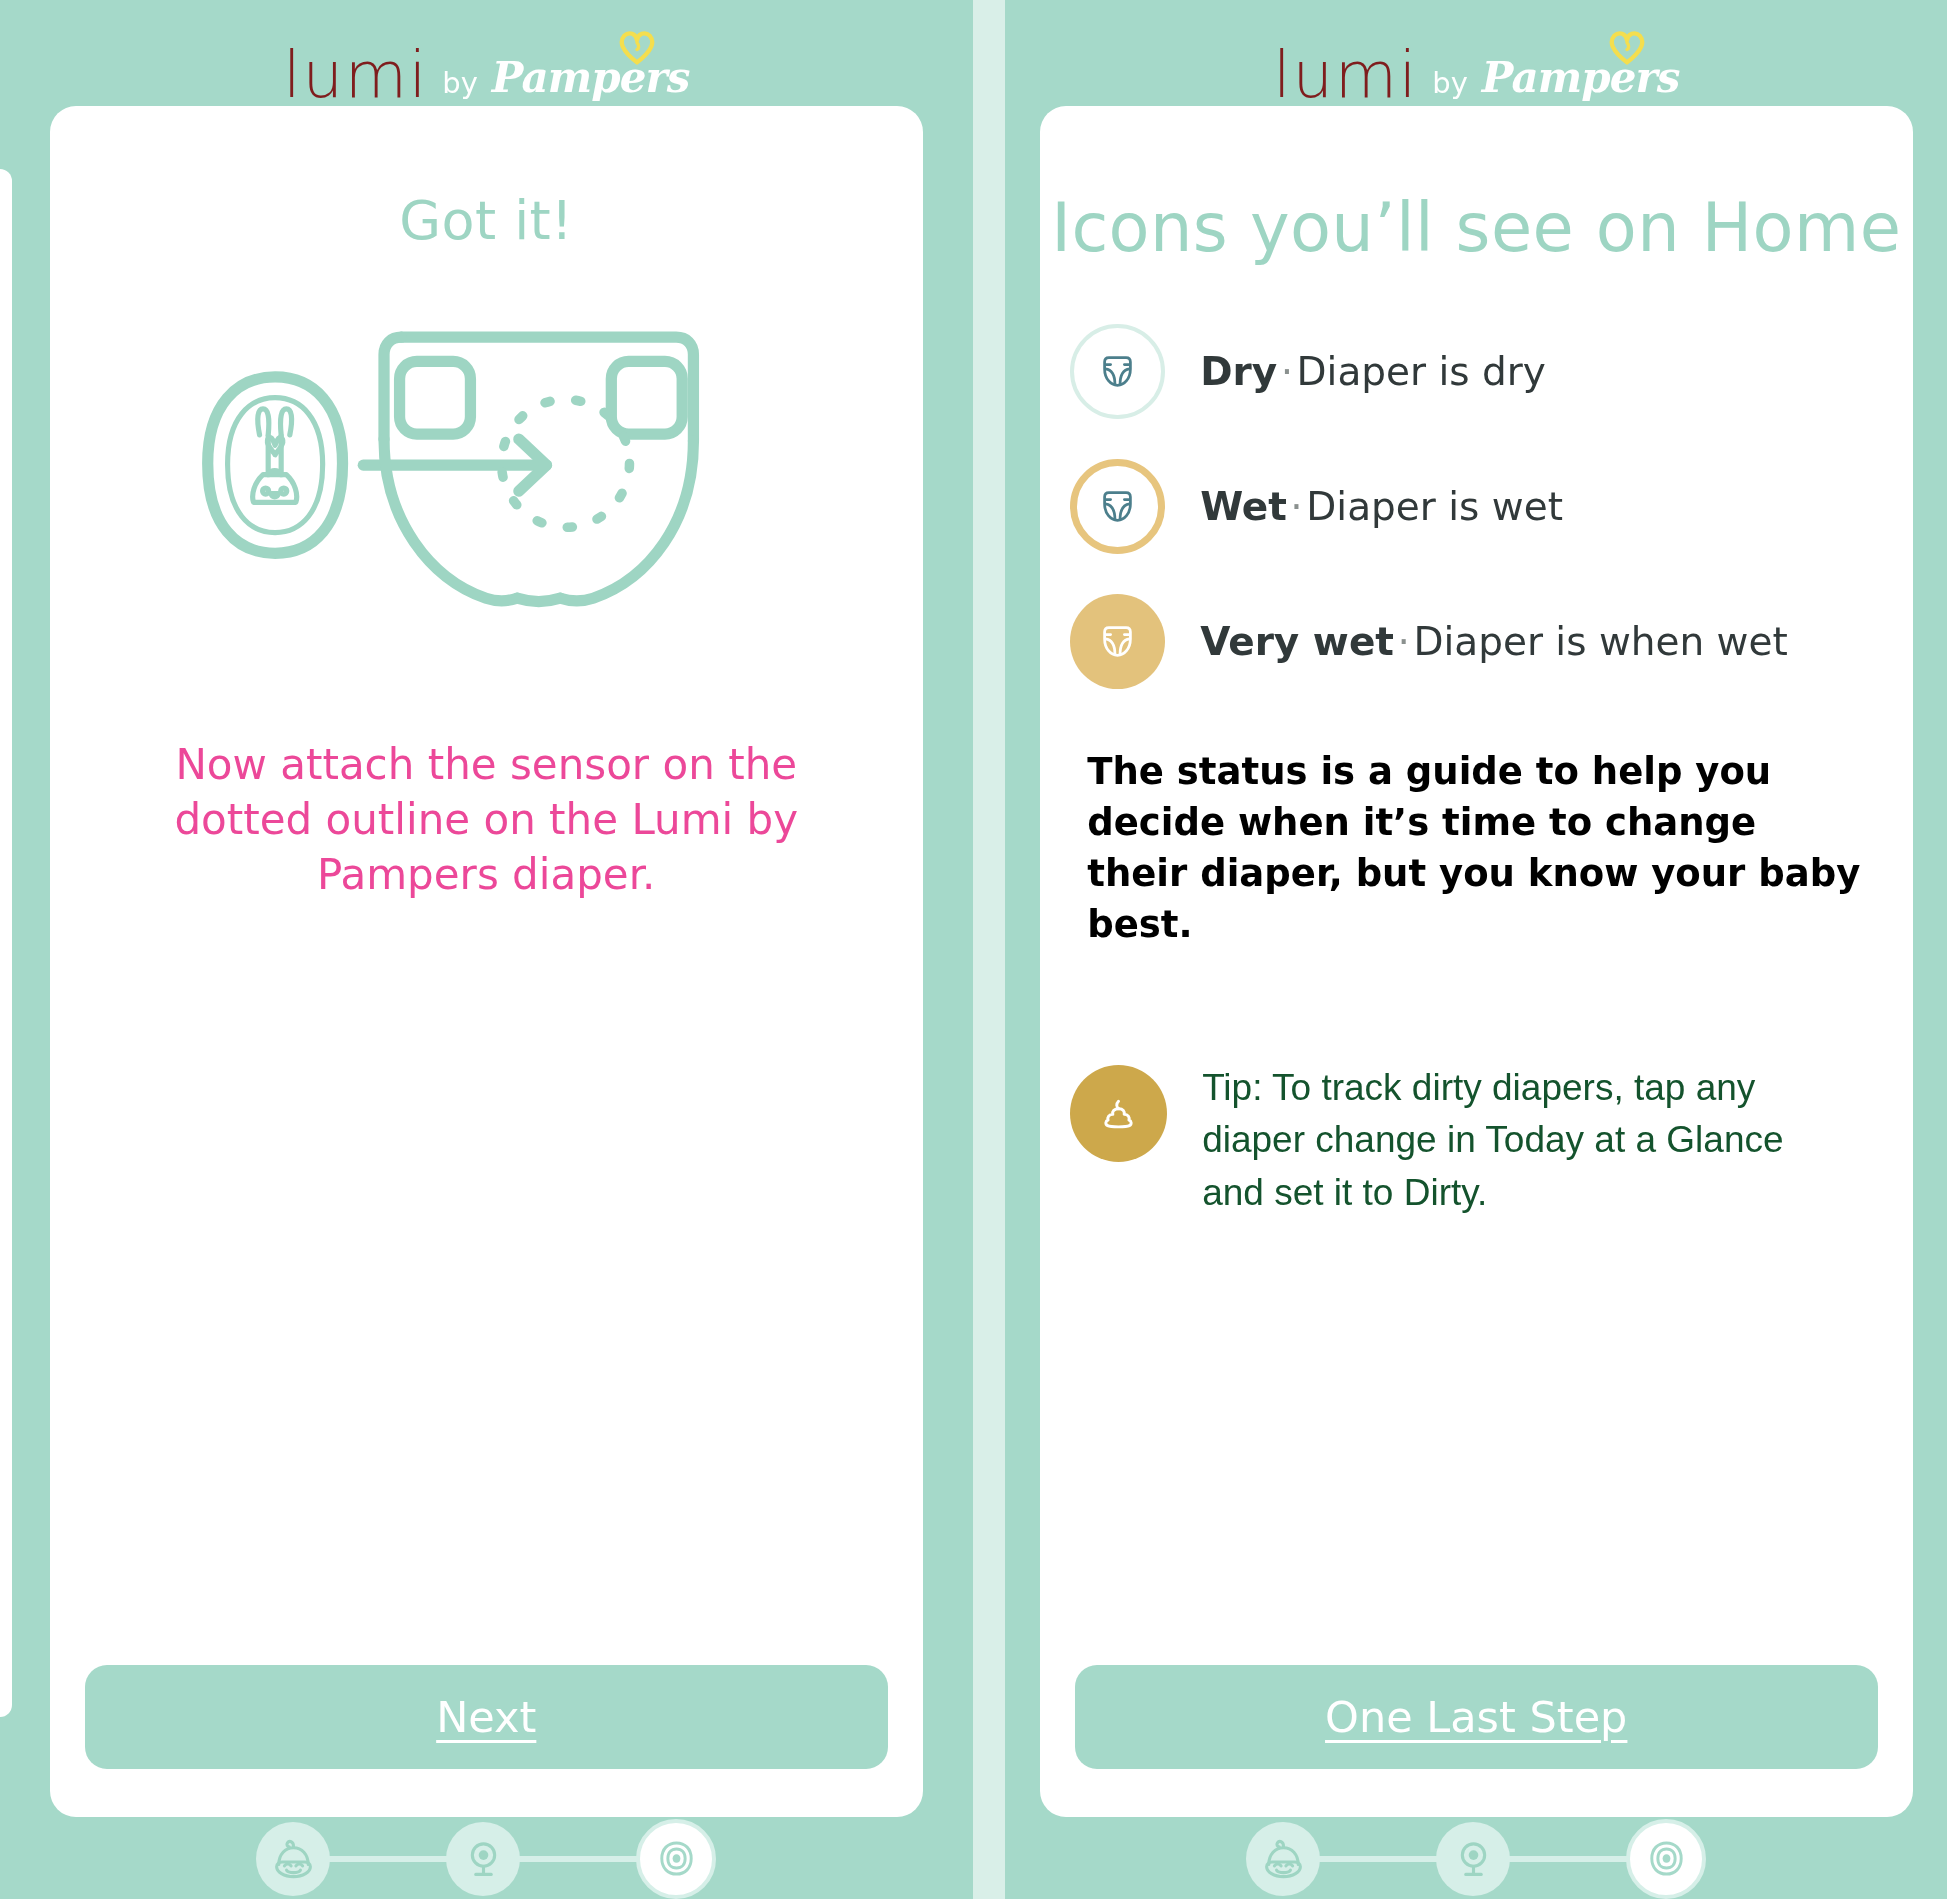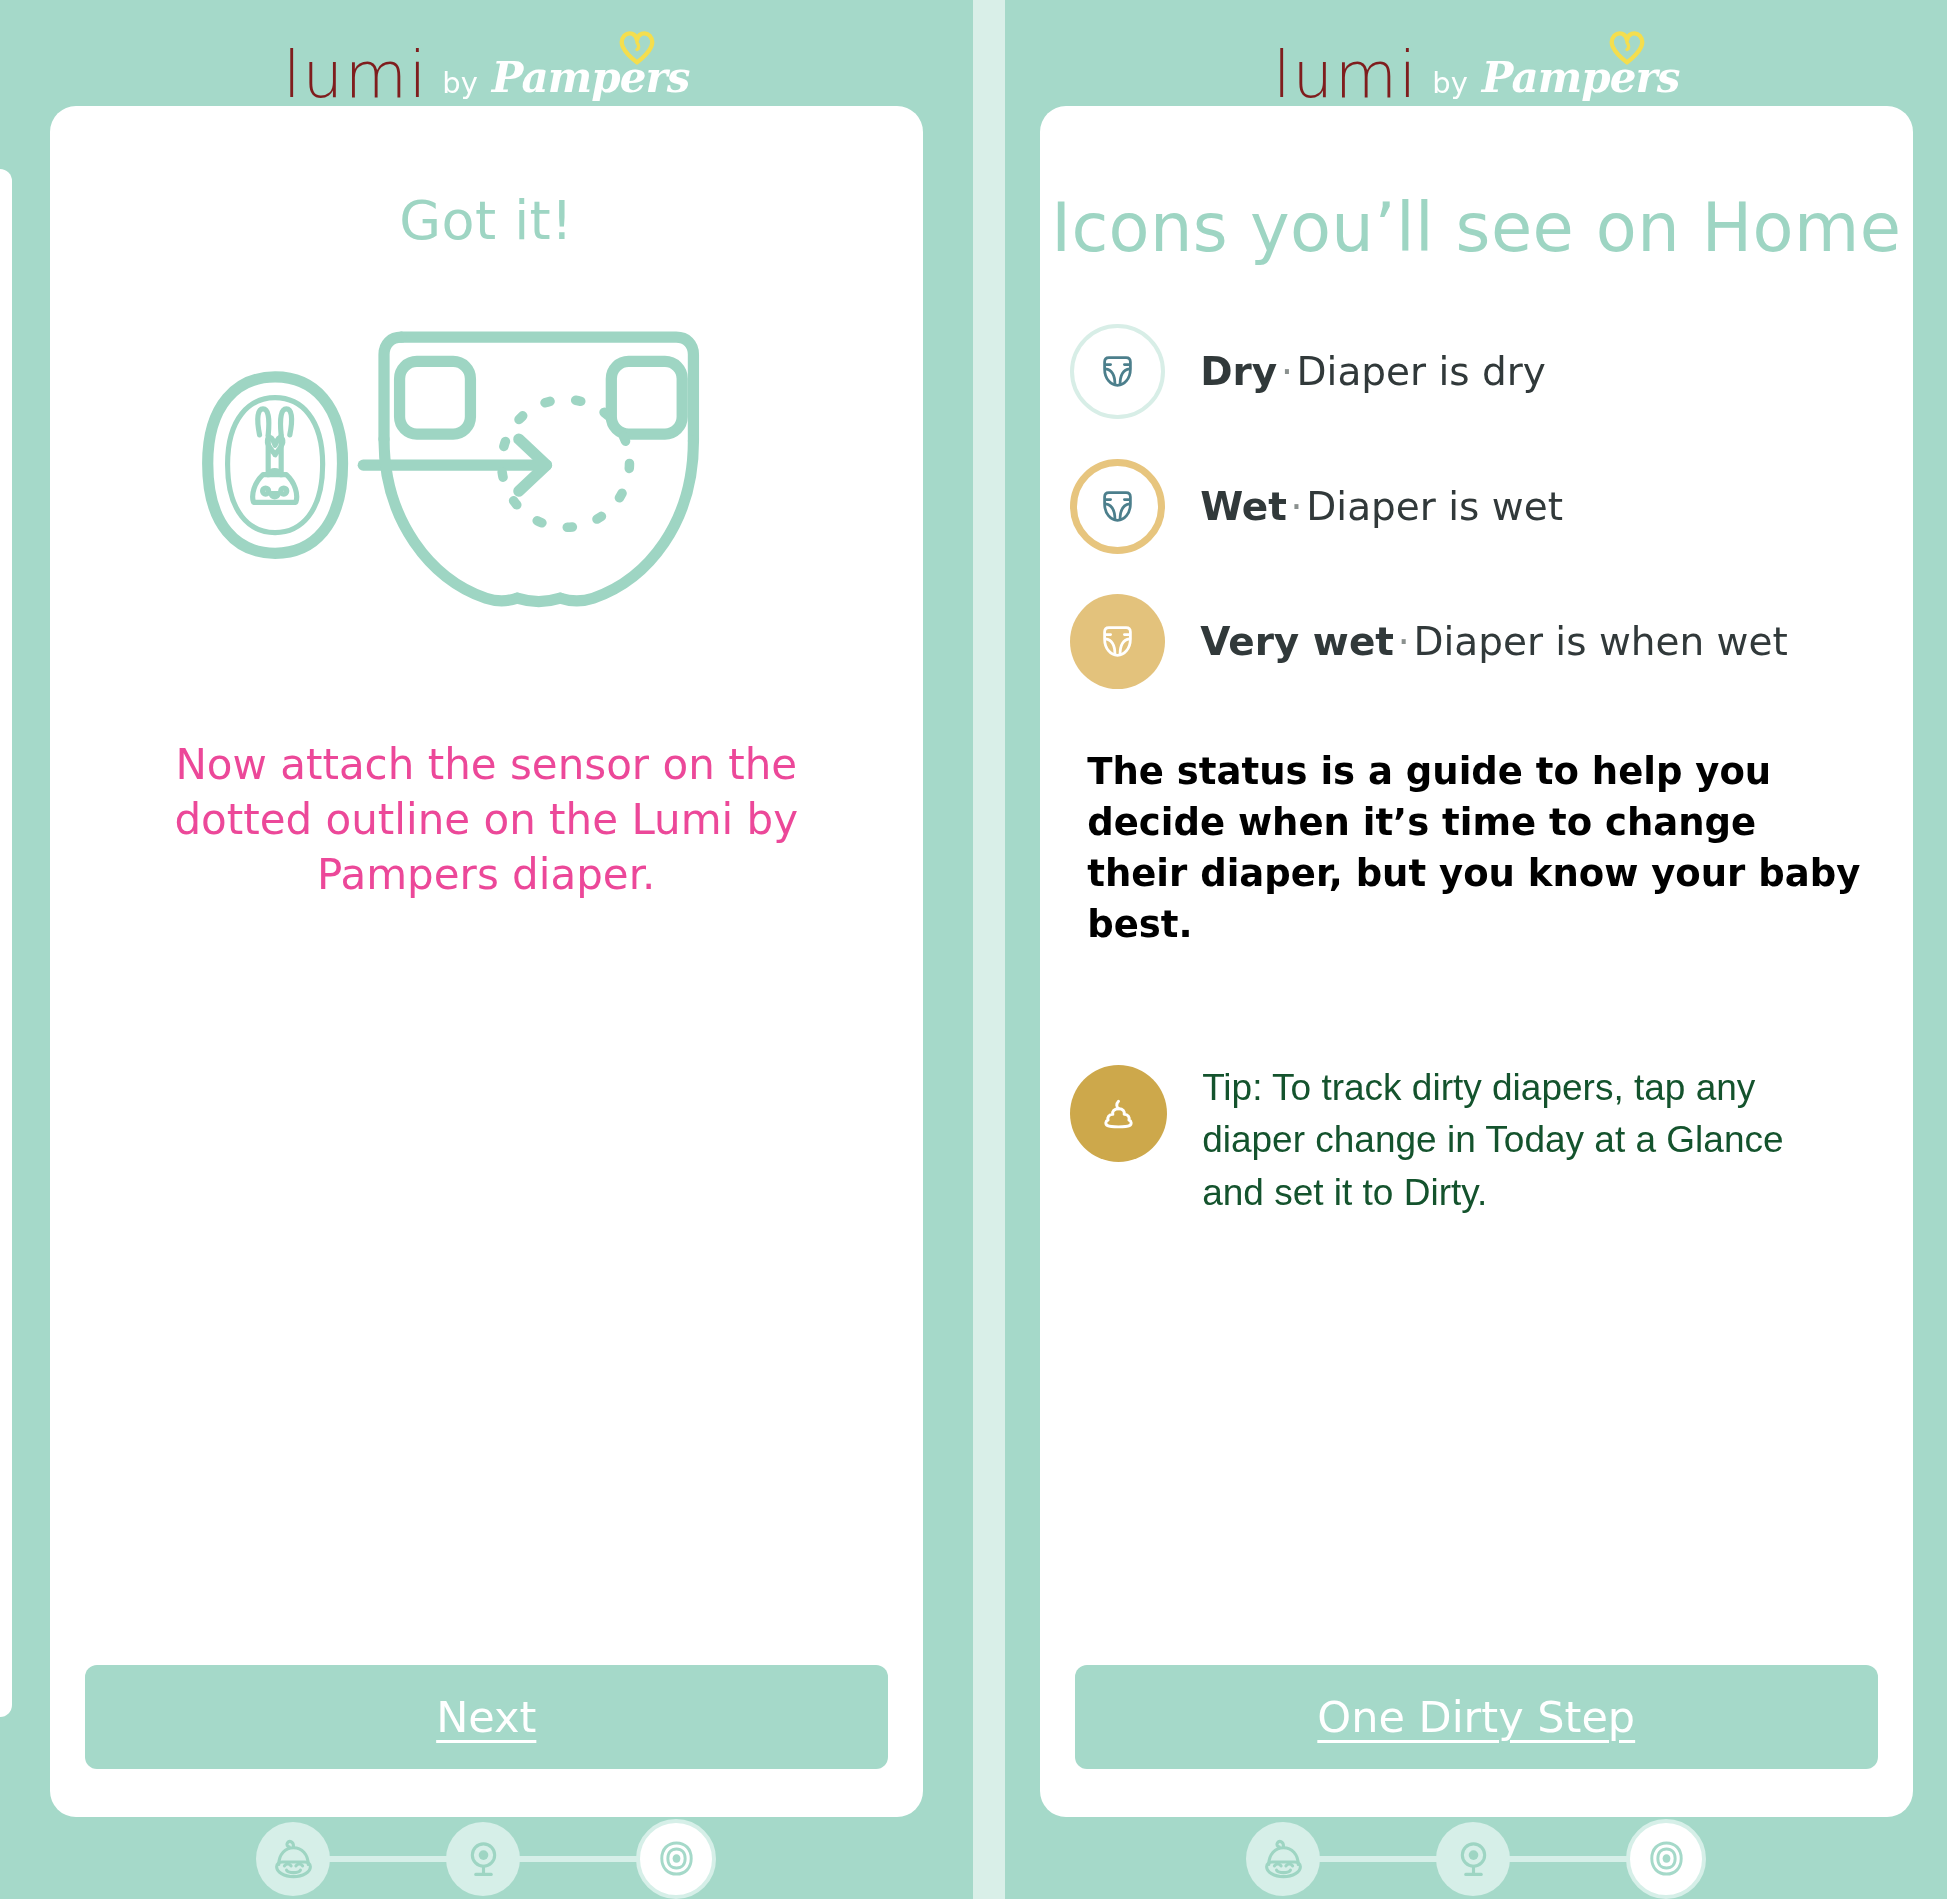--- a/index.html
+++ b/index.html
@@ -127,21 +127,21 @@
   }
 
   
   .cta {
     position: absolute;
     left: 35px; right: 35px;
     bottom: 48px;
     height: 104px;
     background: #a5d9c9;
     border: none;
-    border-radius: 12px;
+    border-radius: 22px;
     display: flex;
     align-items: center;
     justify-content: center;
     cursor: pointer;
   }
   .cta-label {
     font-family: "DejaVu Sans", sans-serif;
     font-size: 43px;
     color: #ffffff;
     text-decoration: underline;
@@ -448,21 +448,21 @@
             <g fill="none" stroke="#ffffff" stroke-width="3.4" stroke-linecap="round" stroke-linejoin="round">
               <path d="M27 13 C24 16 24.5 20 27.5 21.5"></path>
               <path d="M27.5 21.5 C22 21.5 19.5 24.5 20.5 28 C16 28 14 31 15 34.5 C12 35.5 11.5 39.5 14.5 41 C18 42.8 36 42.8 39.5 41 C42.5 39.5 42 35.5 39 34.5 C40 31 38 28 33.5 28 C34.5 24.5 32 21.5 27.5 21.5 Z"></path>
             </g>
           </svg>
         </div>
         <div class="tip-text">Tip: To track dirty diapers, tap any diaper change in Today at a Glance and set it to Dirty.</div>
       </div>
 
       <button class="cta">
-        <span class="cta-label">One Dirty Step</span>
+        <span class="cta-label">One Last Step</span>
       </button>
     </div>
 
     <div class="stepper">
       <div class="stepper-inner">
         <div class="step">
           <svg width="45" height="45" viewBox="0 0 52 52">
             <g fill="none" stroke="#9ed5c3" stroke-width="3.6" stroke-linecap="round" stroke-linejoin="round">
               <path d="M26 12 C26 6 21 5 19 8 C17.5 10.2 19 12.5 21 12.5"></path>
               <path d="M9 33 C9 21 16.6 13.5 26 13.5 C35.4 13.5 43 21 43 33"></path>

